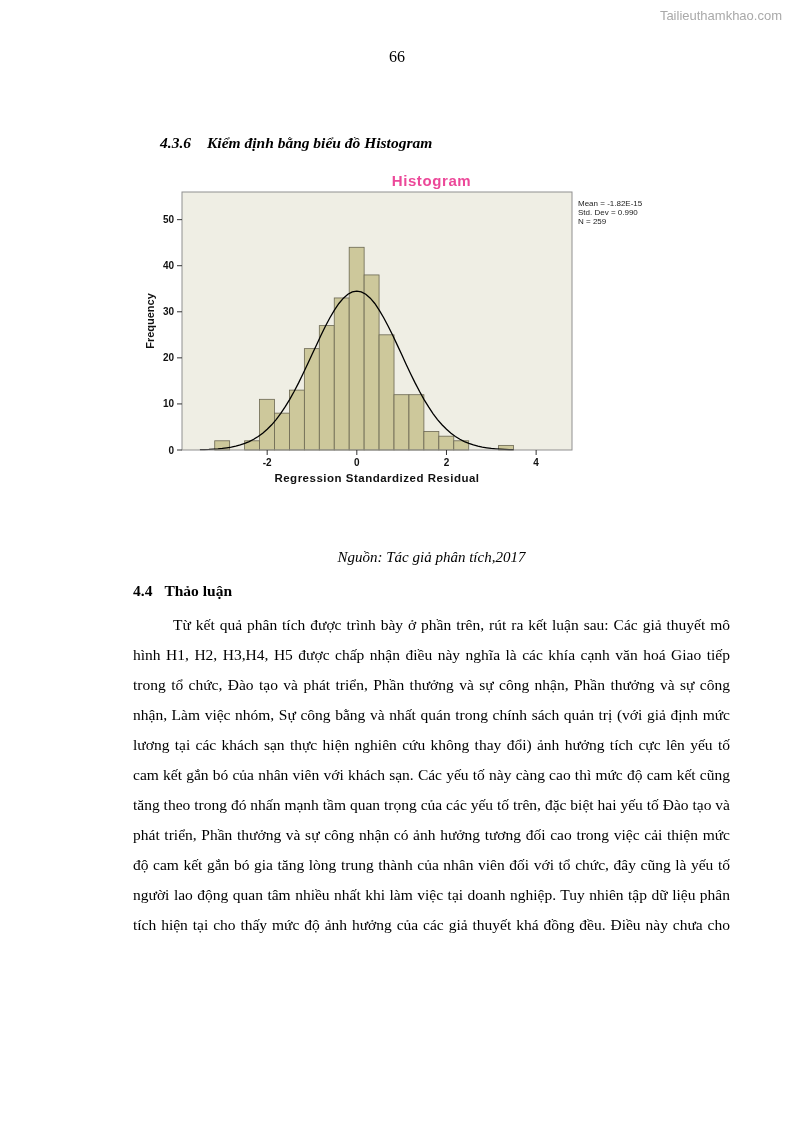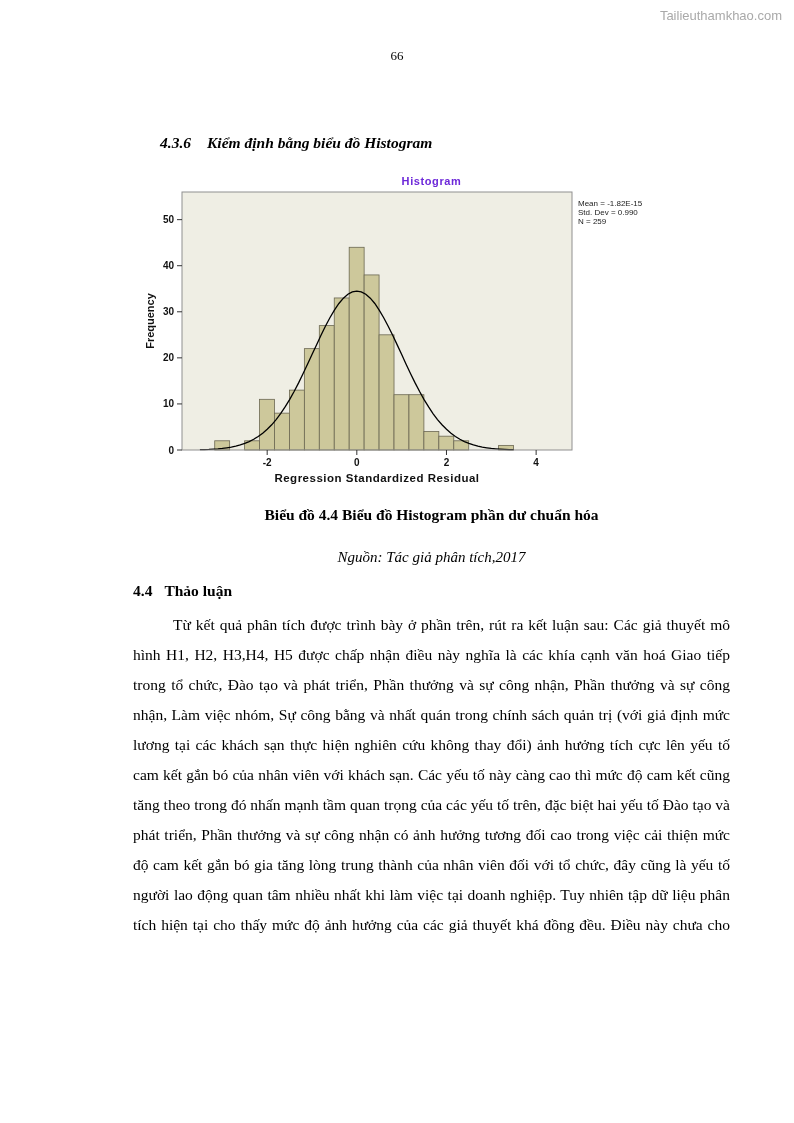--- a/index.html
+++ b/index.html
@@ -5,31 +5,31 @@
   html,body{margin:0;padding:0;background:#ffffff;}
   .page{
     position:relative;width:794px;height:937px;margin:0 auto;background:#ffffff;
     font-family:"Liberation Serif",serif;color:#000;overflow:hidden;
   }
   .watermark{
     position:absolute;top:8px;right:12px;
     font-family:"Liberation Sans",sans-serif;font-size:13px;color:#a9a9a9;
   }
   .page-number{
-    position:absolute;top:48px;left:0;right:0;text-align:center;font-size:13px;
+    position:absolute;top:48px;left:0;right:0;text-align:center;font-size:16px;
   }
   .h436{
     position:absolute;top:134px;left:160px;
     font-size:15.5px;font-weight:700;font-style:italic;
   }
   .h436 .h-text{margin-left:16px;margin-top:28px;}
   .chart-block{position:absolute;top:172px;left:133px;width:597px;}
   .chart-title{
     text-align:center;font-family:"Liberation Sans",sans-serif;
-    font-weight:700;font-size:11px;letter-spacing:.6px;line-height:18px;color:#6d28d9;
+    font-weight:700;font-size:15px;letter-spacing:.6px;line-height:18px;color:#ec4899;
   }
   .chart-subtitle{
     text-align:center;font-family:"Liberation Sans",sans-serif;
     font-weight:700;font-size:12.5px;letter-spacing:.4px;line-height:16px;color:#111;
   }
   .chart-area{position:relative;width:580px;height:300px;margin:0 auto;}
   .caption{
     position:absolute;top:506px;left:133px;width:597px;text-align:center;
     font-weight:700;font-size:15.5px;
   }
@@ -111,21 +111,20 @@
           <text x="12" y="131" fill="#111111" font-family="&quot;Liberation Sans&quot;, sans-serif" text-anchor="middle" font-size="11" font-weight="700" transform="rotate(-90 12 131)">Frequency</text>
           <g>
             <text x="436" y="16" fill="#222" font-family="&quot;Liberation Sans&quot;, sans-serif" text-anchor="start" font-size="8">Mean = -1.82E-15</text>
             <text x="436" y="25" fill="#222" font-family="&quot;Liberation Sans&quot;, sans-serif" text-anchor="start" font-size="8">Std. Dev = 0.990</text>
             <text x="436" y="34" fill="#222" font-family="&quot;Liberation Sans&quot;, sans-serif" text-anchor="start" font-size="8">N = 259</text>
           </g>
         </svg>
     </div>
   </div>
 
-  <div class="caption">Biểu đồ 4.4 Biểu đồ Histogram phần dư chuẩn hóa</div>
 
   <div class="source">Nguồn: Tác giả phân tích,2017</div>
 
   <div class="h44">
     <span>4.4</span><span class="h-text">Thảo luận</span>
   </div>
 
   <div class="paragraph">Từ kết quả phân tích được trình bày ở phần trên, rút ra kết luận sau: Các giả thuyết mô hình H1, H2, H3,H4, H5 được chấp nhận điều này nghĩa là các khía cạnh văn hoá Giao tiếp trong tổ chức, Đào tạo và phát triển, Phần thưởng và sự công nhận, Phần thưởng và sự công nhận, Làm việc nhóm, Sự công bằng và nhất quán trong chính sách quản trị (với giả định mức lương tại các khách sạn thực hiện nghiên cứu không thay đổi) ảnh hưởng tích cực lên yếu tố cam kết gắn bó của nhân viên với khách sạn. Các yếu tố này càng cao thì mức độ cam kết cũng tăng theo trong đó nhấn mạnh tầm quan trọng của các yếu tố trên, đặc biệt hai yếu tố Đào tạo và phát triển, Phần thưởng và sự công nhận có ảnh hưởng tương đối cao trong việc cải thiện mức độ cam kết gắn bó gia tăng lòng trung thành của nhân viên đối với tổ chức, đây cũng là yếu tố người lao động quan tâm nhiều nhất khi làm việc tại doanh nghiệp. Tuy nhiên tập dữ liệu phân tích hiện tại cho thấy mức độ ảnh hưởng của các giả thuyết khá đồng đều. Điều này chưa cho thấy được khía cạnh nào là quan trọng nhất, khía cạnh nào có ảnh hưởng ít đến mức</div>
 
 </div>

